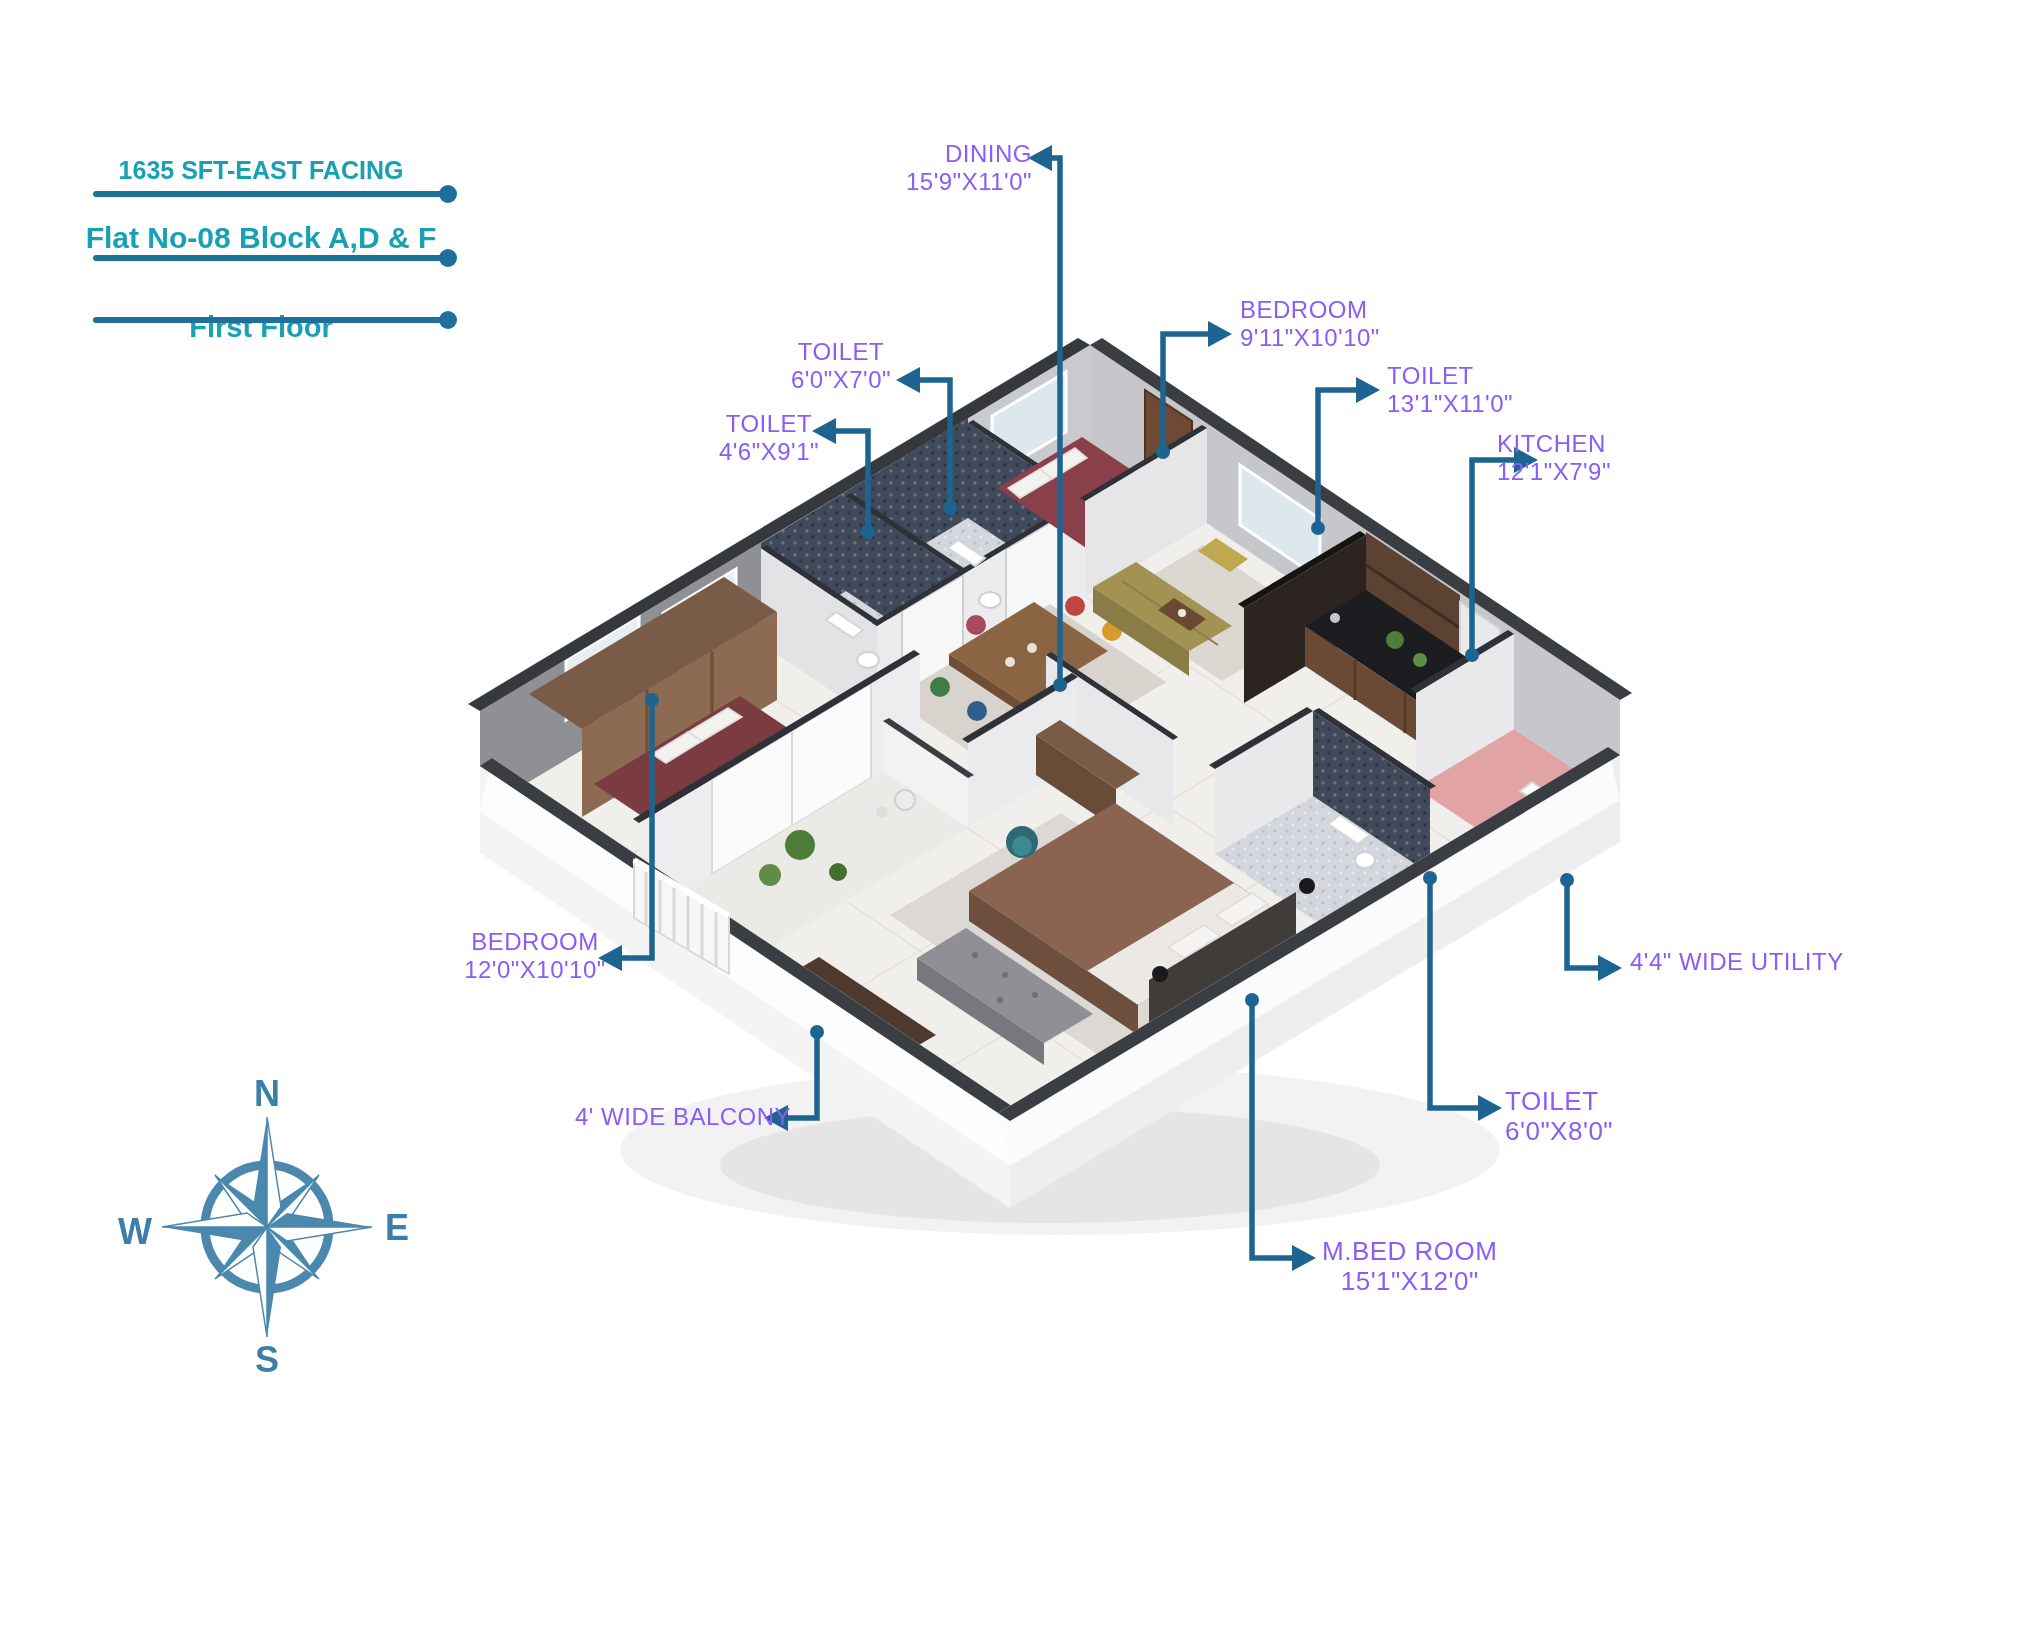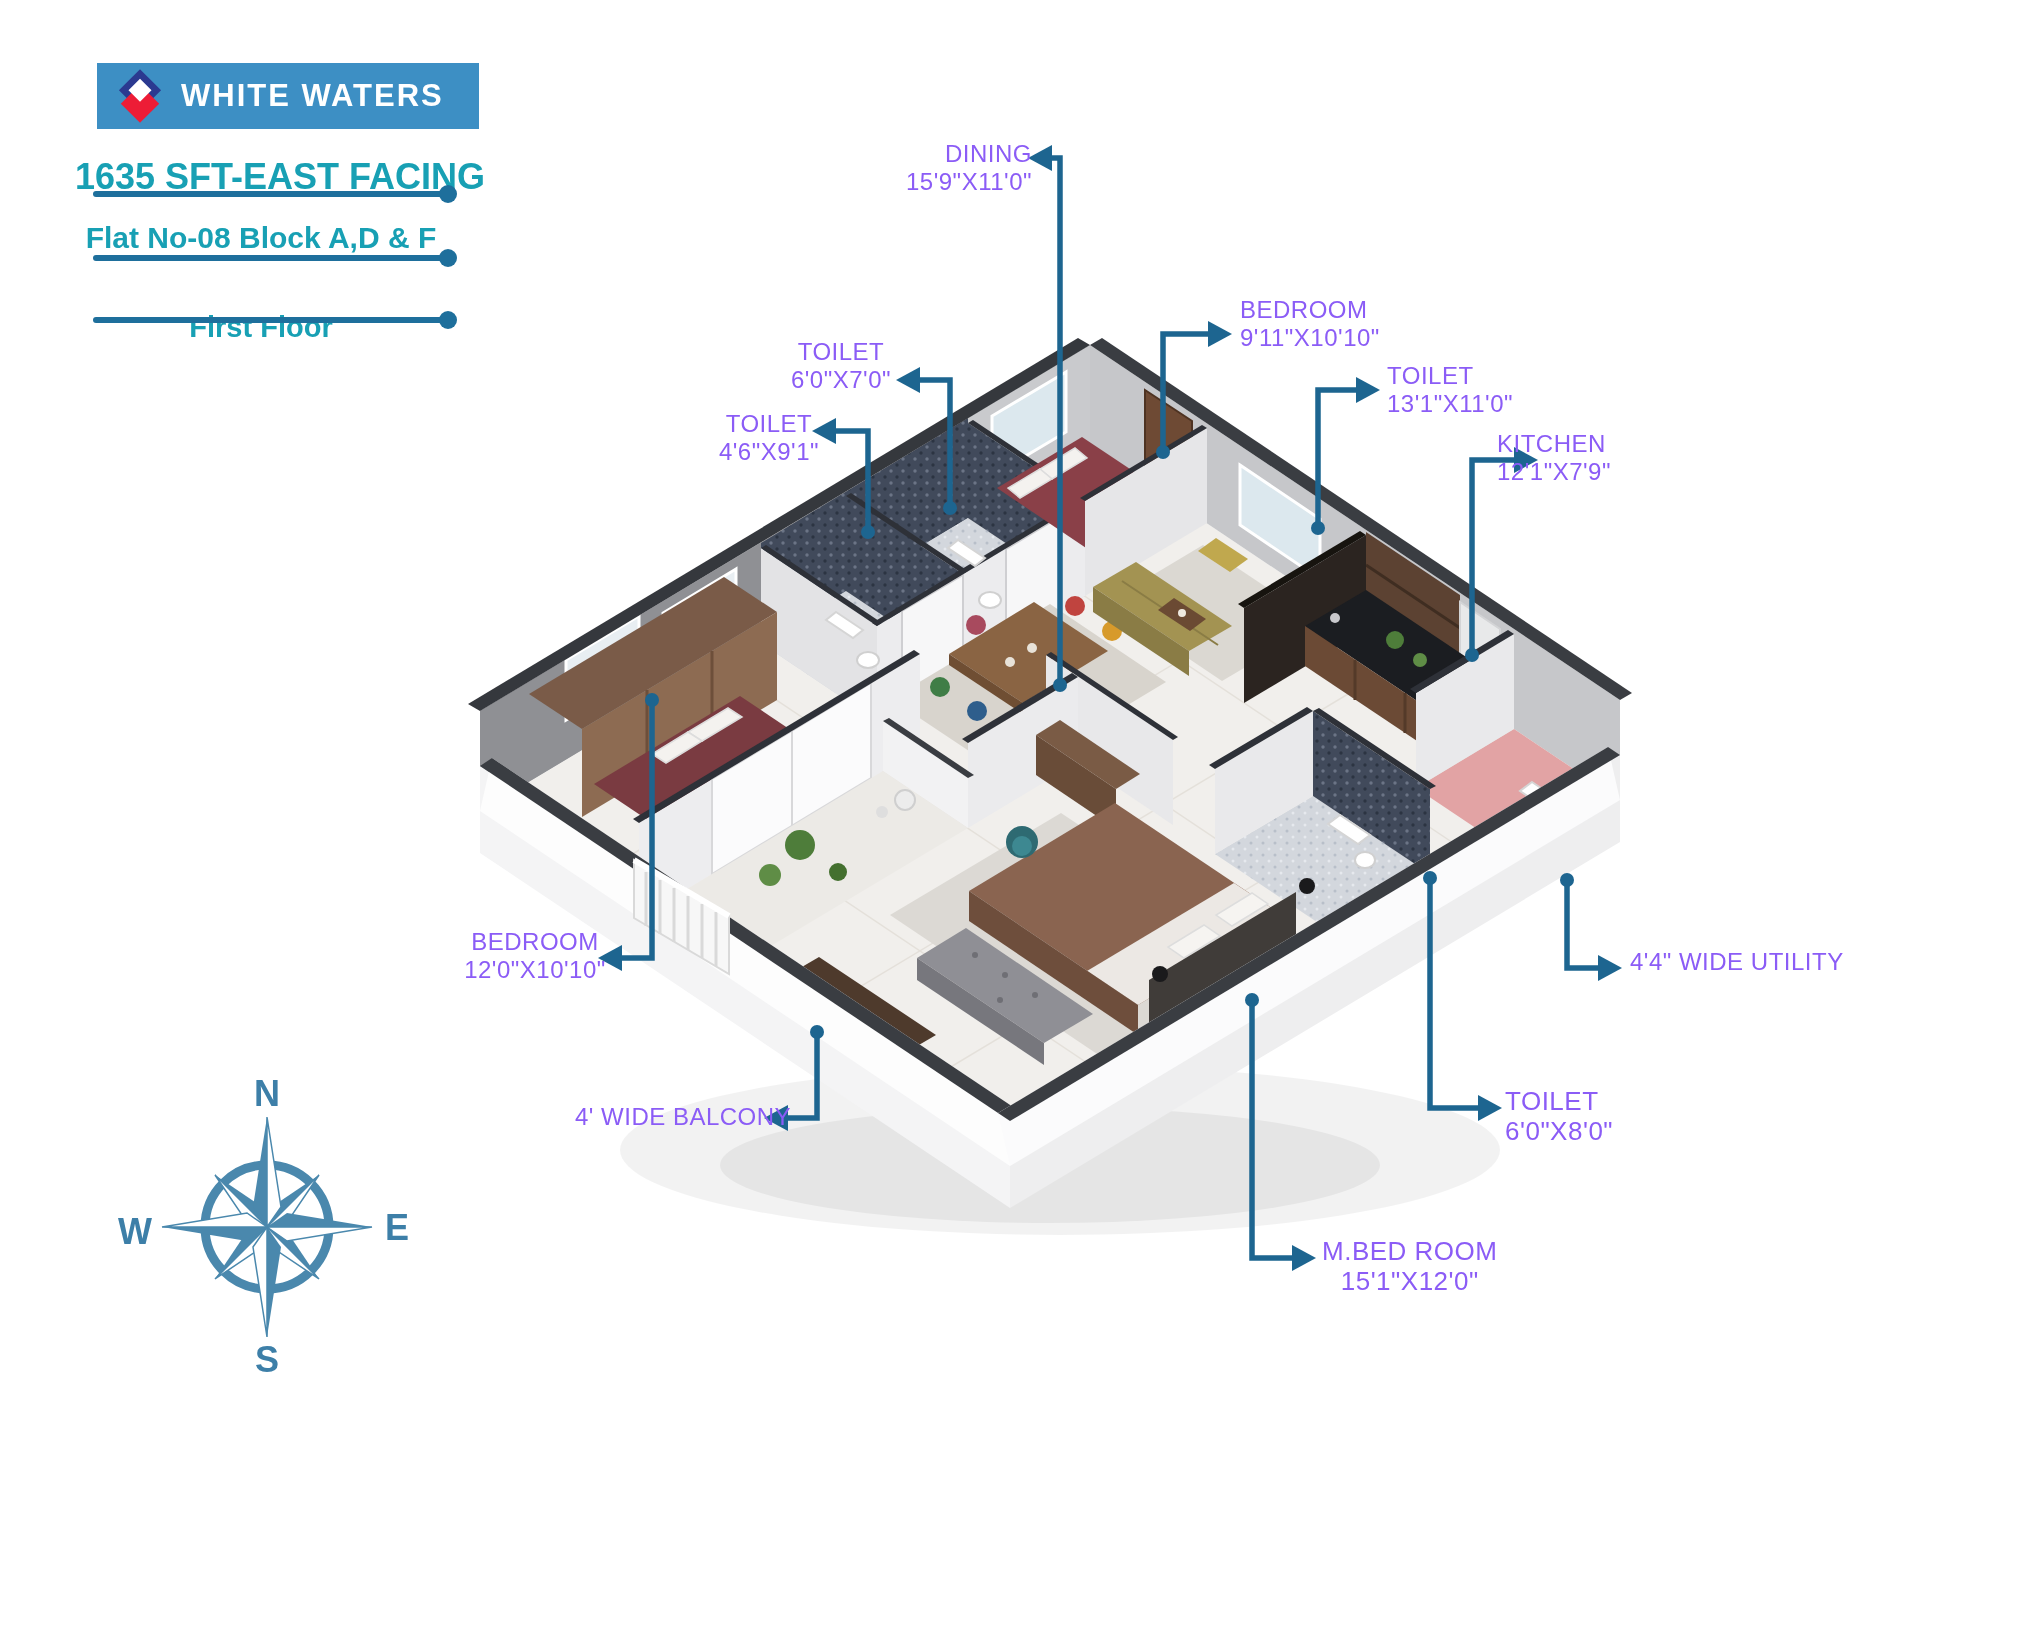--- a/index.html
+++ b/index.html
@@ -7,21 +7,21 @@
          font-family:"Liberation Sans",sans-serif;}
   svg{position:absolute;left:0;top:0;}
   
   .banner{position:absolute;left:97px;top:63px;width:382px;height:66px;background:#3D8FC4;
           display:flex;align-items:center;padding-left:20px;box-sizing:border-box;}
   .banner .logo{width:46px;height:58px;margin-right:18px;flex:0 0 auto;}
   .banner .title{color:#ffffff;font-size:31px;font-weight:bold;letter-spacing:2px;white-space:nowrap;}
   
   .hline{position:absolute;left:75px;width:372px;text-align:center;color:#18A0B4;
          font-weight:bold;white-space:nowrap;}
-  .h1{top:156px;font-size:36px;}
+  .h1{top:156px;font-size:25px;}
   .h2{top:221px;font-size:30px;}
   .h3{top:283px;font-size:29px;margin-top:28px;}
   .rule{position:absolute;left:93px;width:350px;height:6px;background:#1E6F9C;border-radius:3px;}
   .rule::after{content:'';position:absolute;right:-14px;top:50%;transform:translateY(-50%);
                width:18px;height:18px;border-radius:50%;background:#1E6F9C;}
   .r1{top:191px;} .r2{top:255px;} .r3{top:317px;}
   
   .lbl{position:absolute;color:#8b5cf6;font-size:24px;line-height:28px;letter-spacing:0.5px;
        white-space:nowrap;}
   .lbl .nm{display:block;}
@@ -345,28 +345,20 @@
       <polygon points="172,265 158,175 172,155" fill="#ffffff" stroke="#4A88AD" stroke-width="1.5"></polygon>
       <polygon points="67,155 152,169 172,155" fill="#4A88AD"></polygon>
       <polygon points="67,155 152,141 172,155" fill="#ffffff" stroke="#4A88AD" stroke-width="1.5"></polygon>
     </g>
     <text class="compass-letter" x="172" y="34" text-anchor="middle">N</text>
     <text class="compass-letter" x="302" y="168" text-anchor="middle">E</text>
     <text class="compass-letter" x="172" y="300" text-anchor="middle">S</text>
     <text class="compass-letter" x="40" y="172" text-anchor="middle">W</text>
   </svg>
 
-  <div class="banner">
-    <svg class="logo" style="position:static;" viewBox="0 0 48 60">
-      <polygon points="24,2 46,24 24,46 2,24" fill="#2B3990"></polygon>
-      <polygon points="24,18 44,38 24,58 4,38" fill="#ED1C36"></polygon>
-      <polygon points="24,12 36,24 24,36 12,24" fill="#ffffff"></polygon>
-    </svg>
-    <span class="title">WHITE WATERS</span>
-  </div>
 
   <div class="hline h1">1635 SFT-EAST FACING</div>
   <div class="rule r1"></div>
   <div class="hline h2">Flat No-08 Block A,D &amp; F</div>
   <div class="rule r2"></div>
   <div class="hline h3">First Floor</div>
   <div class="rule r3"></div>
 
   <div class="lbl lbl-dining t-right">
     <span class="nm">DINING</span>

